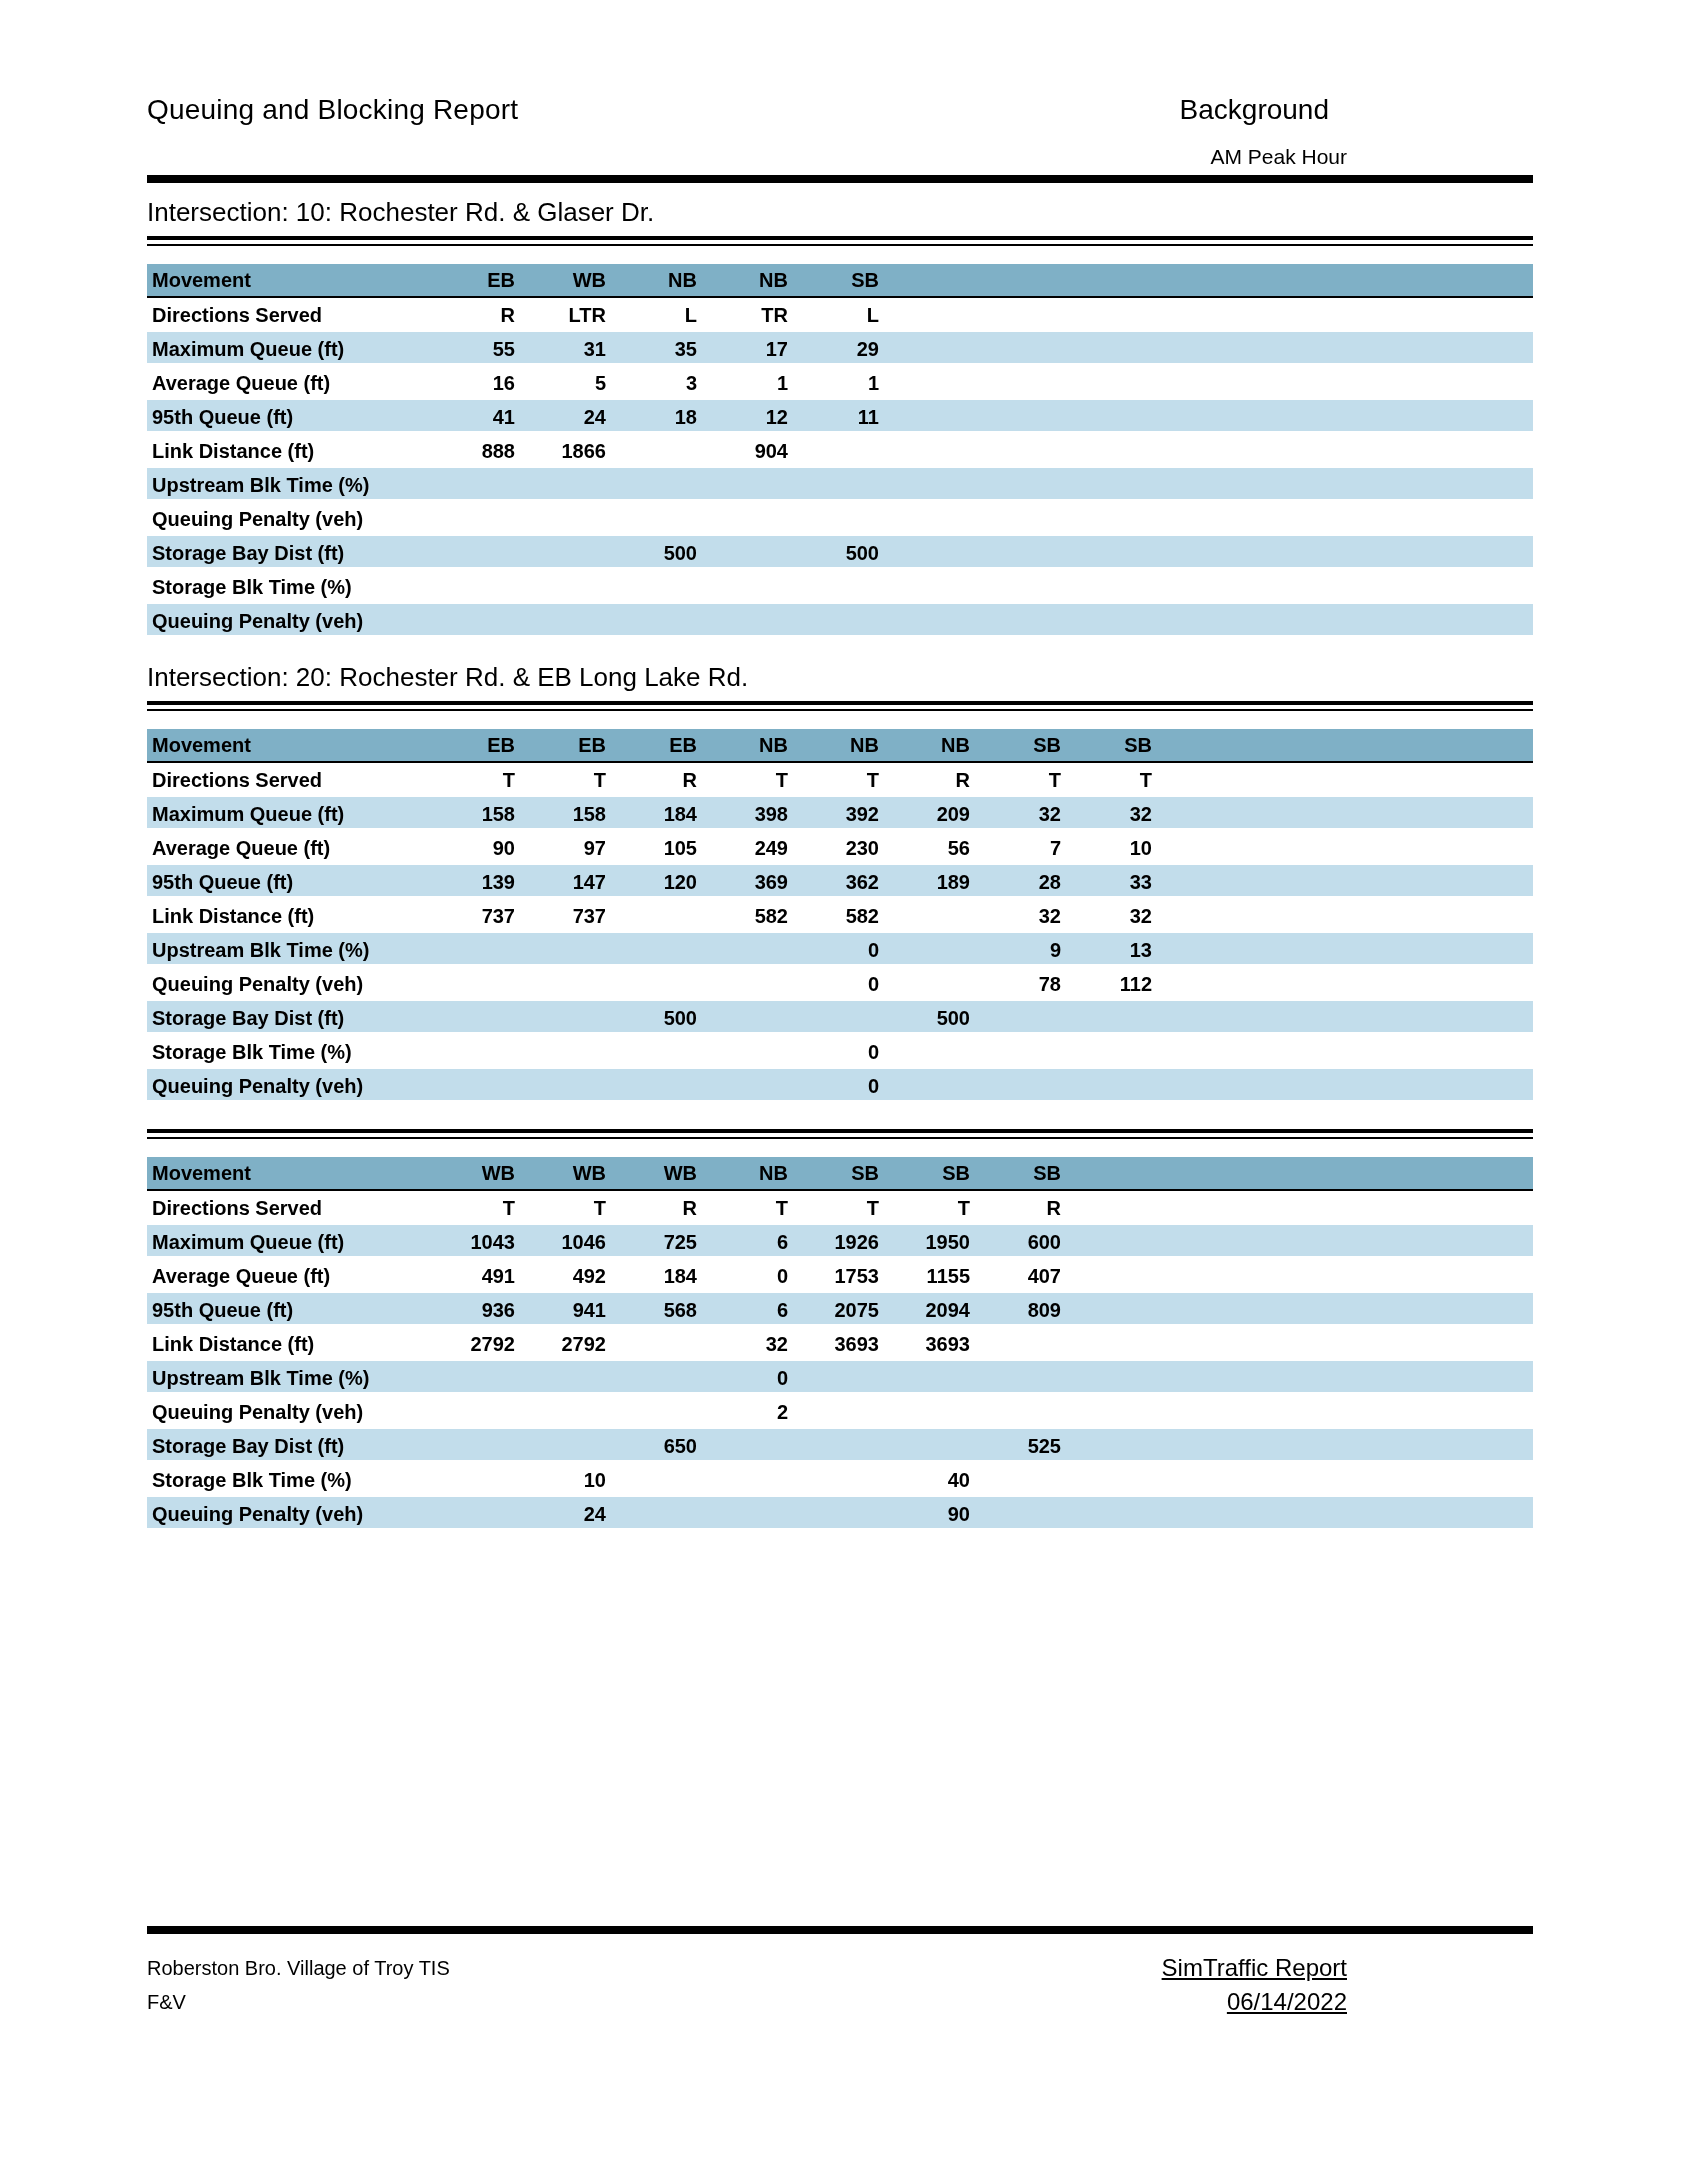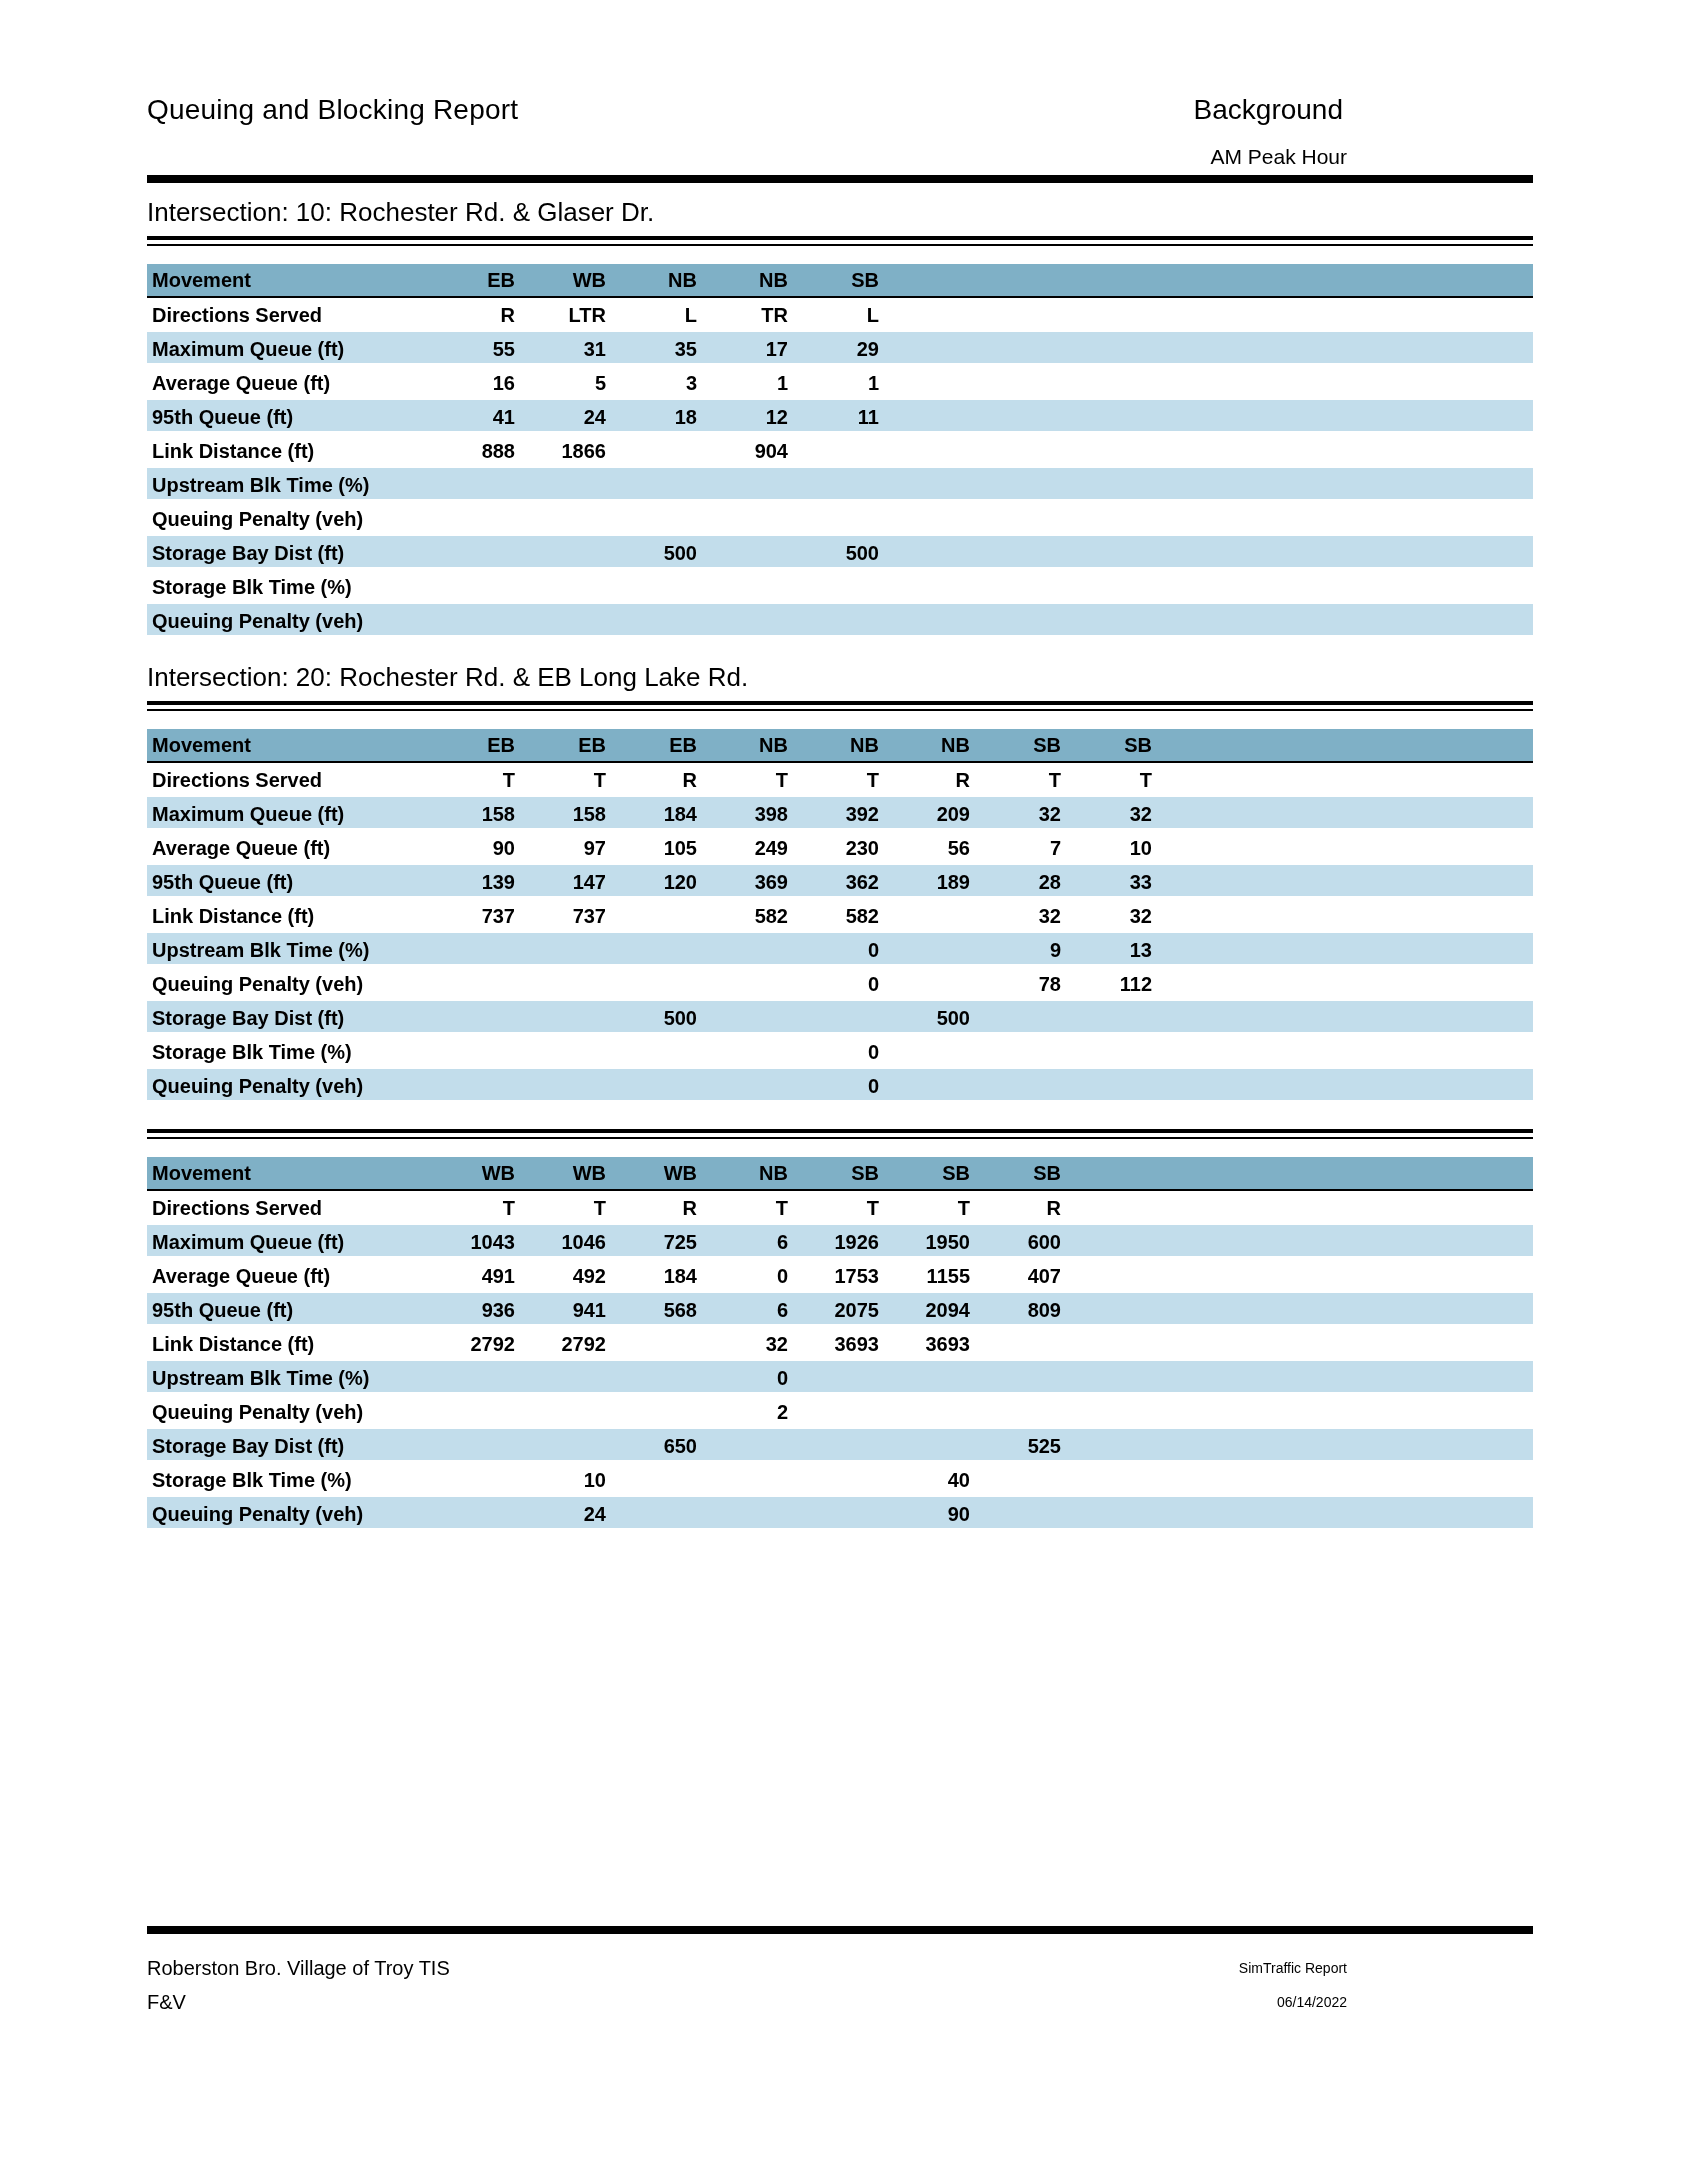--- a/index.html
+++ b/index.html
@@ -7,40 +7,40 @@
     width:1683px; height:2178px;
     background:#ffffff;
     font-family:"Liberation Sans", sans-serif;
     color:#000;
     position:relative;
   }
   .page { position:absolute; inset:0; width:1497px; height:2178px; }
 
   
   .report-title { position:absolute; left:147px; top:94px; font-size:28px; letter-spacing:0.2px; }
-  .scenario     { position:absolute; right:154px; top:94px; font-size:28px; text-align:right; }
+  .scenario     { position:absolute; right:168px; top:94px; font-size:28px; text-align:right; }
   .subtitle     { position:absolute; right:150px; top:145px; font-size:21px; text-align:right; }
   .header-rule  { position:absolute; left:147px; top:175px; width:1386px; height:8px; background:#000; }
 
   
   .section { position:absolute; left:147px; width:1386px; }
   .section-heading { font-size:26px; line-height:32px; height:40px; white-space:nowrap; }
   .double-rule { height:10px; box-sizing:border-box; border-top:4px solid #000; border-bottom:2px solid #000; }
 
   .qtable { margin-top:18px; }
   .row { display:flex; height:34px; line-height:34px; font-size:20px;font-weight:bold; }
   .row.alt { background:linear-gradient(var(--altbg,#C2DDEB),var(--altbg,#C2DDEB)) left top/100% 31px no-repeat; }
   .row.header-row { height:32px; line-height:32px; border-bottom:2px solid #000; background:var(--hdrbg,#7FB0C6); }
   .row-label { flex:0 0 auto; width:272px; padding-left:5px; white-space:nowrap; overflow:hidden; }
   .cell { flex:0 0 auto; width:91px; text-align:right; white-space:nowrap; }
 
   
   .footer-rule { position:absolute; left:147px; top:1926px; width:1386px; height:8px; background:#000; }
   .footer-left  { position:absolute; left:147px;  top:1951px; font-size:20px; line-height:34px; }
-  .footer-right { position:absolute; right:150px; top:1951px; font-size:14px; line-height:34px; text-align:right; }
+  .footer-right { position:absolute; right:150px; top:1951px; font-size:24px; line-height:34px; text-align:right;text-decoration:underline; }
 </style>
 </head>
 <body style="--hdrbg: #7FB0C6; --altbg: #C2DDEB;">
 
 <div class="page">
 
   <div class="report-title">Queuing and Blocking Report</div>
   <div class="scenario">Background</div>
   <div class="subtitle">AM Peak Hour</div>
   <div class="header-rule"></div>

